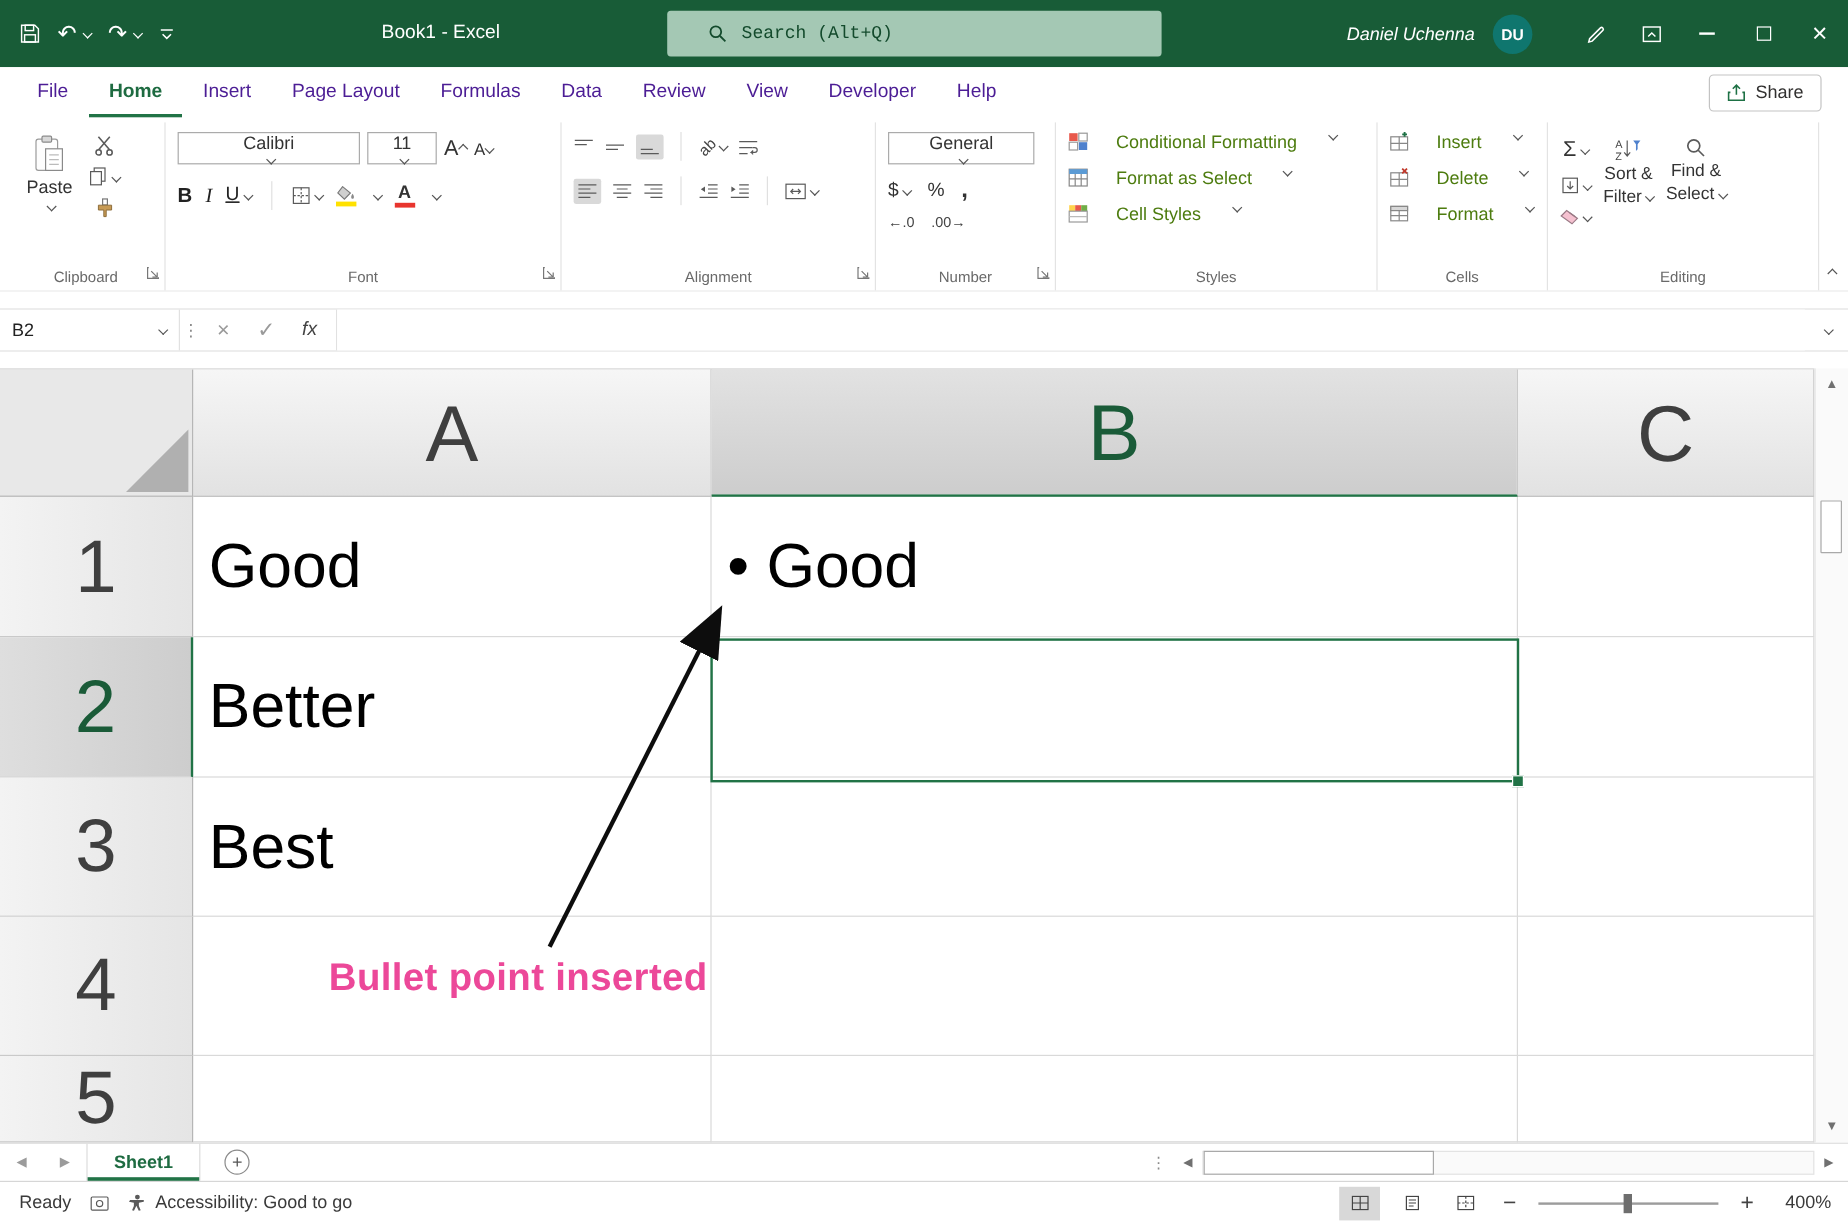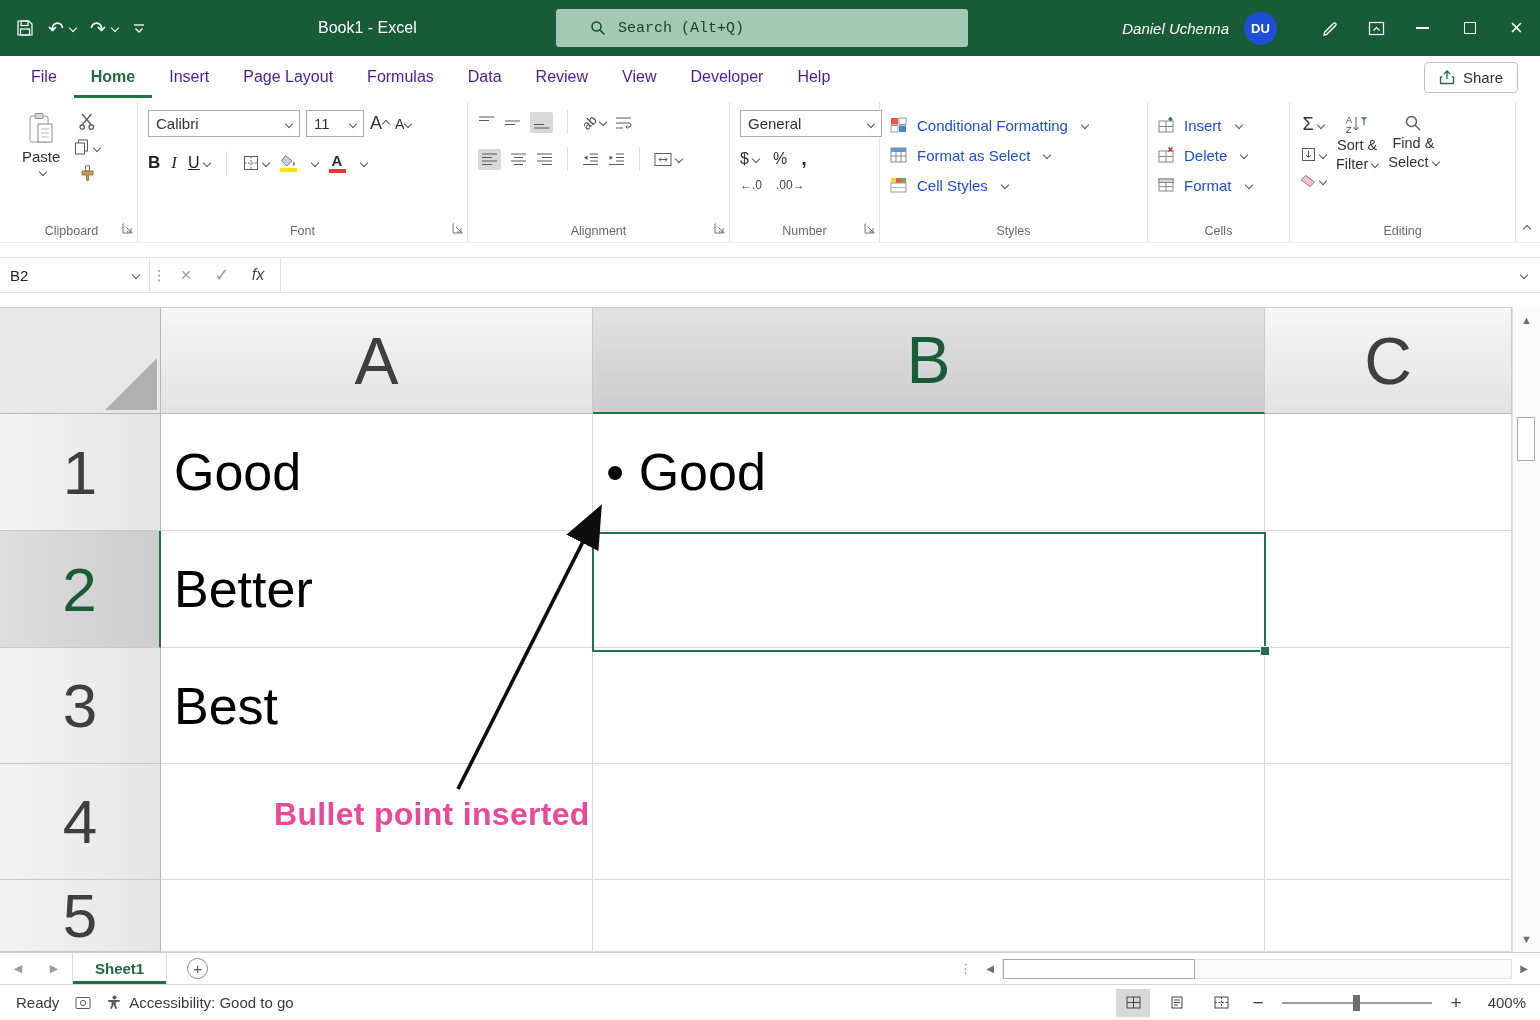--- a/index.html
+++ b/index.html
@@ -17,21 +17,21 @@
   .tb-left { display:flex; align-items:center; gap:14px; padding-left:16px; }
   .tb-btn { display:flex; align-items:center; gap:2px; font-size:19px; color:#fff; cursor:default; }
   .tb-title { position:absolute; left:318px; top:0; height:56px; display:flex; align-items:center; font-size:16px; }
   .tb-search { position:absolute; left:556px; top:9px; width:412px; height:38px; background:#A4C8B4;
                border-radius:3px; display:flex; align-items:center; padding-left:34px; gap:12px; }
   .tb-search input { flex:1; background:transparent; border:none; outline:none; font-size:15px;
                      color:#0d3a23; font-family:Liberation Mono, monospace; }
   .tb-search input::placeholder { color:#134a2c; opacity:1; }
   .tb-right { position:absolute; right:0; top:0; height:56px; display:flex; align-items:center; }
   .tb-user { font-size:15px; margin-right:15px;font-style:italic; }
-  .avatar { width:33px; height:33px; border-radius:50%; background:#1d4ed8; color:#fff; font-size:13px;
+  .avatar { width:33px; height:33px; border-radius:50%; background:#0f766e; color:#fff; font-size:13px;
             display:flex; align-items:center; justify-content:center; margin-right:30px; font-weight:700; }
   .tb-ico { width:46px; height:56px; display:flex; align-items:center; justify-content:center; }
   .win-btn { width:47px; height:56px; display:flex; align-items:center; justify-content:center; font-size:22px; }
   .min-glyph { width:13px; height:2px; background:#fff; }
   .max-glyph { width:12px; height:12px; border:1.5px solid #fff; }
 
   
   .tabsrow { height:42px; background:#fff; display:flex; align-items:stretch; padding-left:14px; position:relative; }
   .rtab { padding:0 17px; font-size:16px; color:#4c1d95; display:flex; align-items:center; }
   .rtab.active { color:#1e6b41; font-weight:700; box-shadow: inset 0 -3px 0 #217346; }
@@ -39,39 +39,39 @@
                gap:8px; border:1px solid #c3c3c3; border-radius:4px; padding:0 14px; font-size:15px; color:#323130; }
 
   
   .ribbon { height:145px; background:#fff; display:flex; padding:4px 0 0 6px; position:relative;
             border-bottom:1px solid #ececec; }
   .rgroup { position:relative; border-right:1px solid #e3e3e3; padding:8px 8px 24px 10px; flex:none; }
   .rg-label { position:absolute; bottom:4px; left:0; right:0; text-align:center; font-size:12.5px; color:#696969; }
   .rg-launch { position:absolute; right:4px; bottom:4px; }
   .lbl15 { font-size:15px; color:#333; }
   .combo { border:1px solid #ababab; height:27px; display:flex; align-items:center;
-           justify-content:space-between; padding:0 7px; font-size:15px; background:#fff; }
+           justify-content:space-between; padding:0 7px; font-size:15px; background:#fff;flex-direction:column; }
   .row { display:flex; align-items:center; }
   .ic { display:flex; align-items:center; justify-content:center; flex:none; }
   .on { background:#d9d9d9; border-radius:2px; }
   .color-bar { width:17px; height:4px; display:block; margin-top:1px; }
   .stk { display:flex; flex-direction:column; align-items:center; line-height:1; }
 
   .g-clip { width:132px; display:flex; gap:8px; }
   .paste-big { display:flex; flex-direction:column; align-items:center; gap:4px; padding:2px 6px; }
   .clip-mini { display:flex; flex-direction:column; gap:9px; padding-top:3px; }
 
   .g-font { width:330px; }
   .g-align { width:262px; }
   .g-num { width:150px; }
   .g-styles { width:268px; }
   .g-cells { width:142px; }
   .g-edit { width:226px; display:flex; gap:10px; }
 
-  .styles-row, .cells-row { display:flex; align-items:center; gap:10px; height:30px; font-size:15px; color:#1d4ed8; }
+  .styles-row, .cells-row { display:flex; gap:23px; height:30px; font-size:15px; color:#4d7c0f; }
   .big2 { display:flex; flex-direction:column; align-items:center; gap:3px; font-size:14.5px;
           color:#333; text-align:center; padding-top:4px; }
   .mini-col { display:flex; flex-direction:column; gap:12px; padding-top:4px; }
   .collapse-btn { position:absolute; right:10px; bottom:6px; }
 
   .ori { display:inline-block; transform:rotate(-45deg); font-size:13px; color:#444; }
 
   
   .fregion { height:64px; display:flex; flex-direction:column; justify-content:center; background:#fff; }
   .fbar { height:36px; display:flex; align-items:stretch; border-top:1px solid #e1e1e1; border-bottom:1px solid #e1e1e1; }
@@ -412,21 +412,21 @@
         </span>
     </div>
     <span class="rg-label">Alignment</span>
     <span class="rg-launch"><svg width="11" height="11" fill="none" stroke="#777">
           <path d="M2 1 H1 V10 H10 V9"></path>
           <path d="M4 4 L9 9 M9 5 V9 H5"></path>
         </svg></span>
   </div>
 
   <div class="rgroup g-num">
-    <div class="combo" style="width:142px;">
+    <div class="combo" style="width:122px;">
       <span>General</span>
       <span class="chev"></span>
     </div>
     <div class="row" style="margin-top:10px; gap:14px; font-size:16px; color:#333;">
       <span class="ic">
           <span>$</span>
           <span class="chev"></span>
         </span>
       <span class="ic">%</span>
       <span class="ic" style="font-size:20px;font-weight:700;">,</span>

